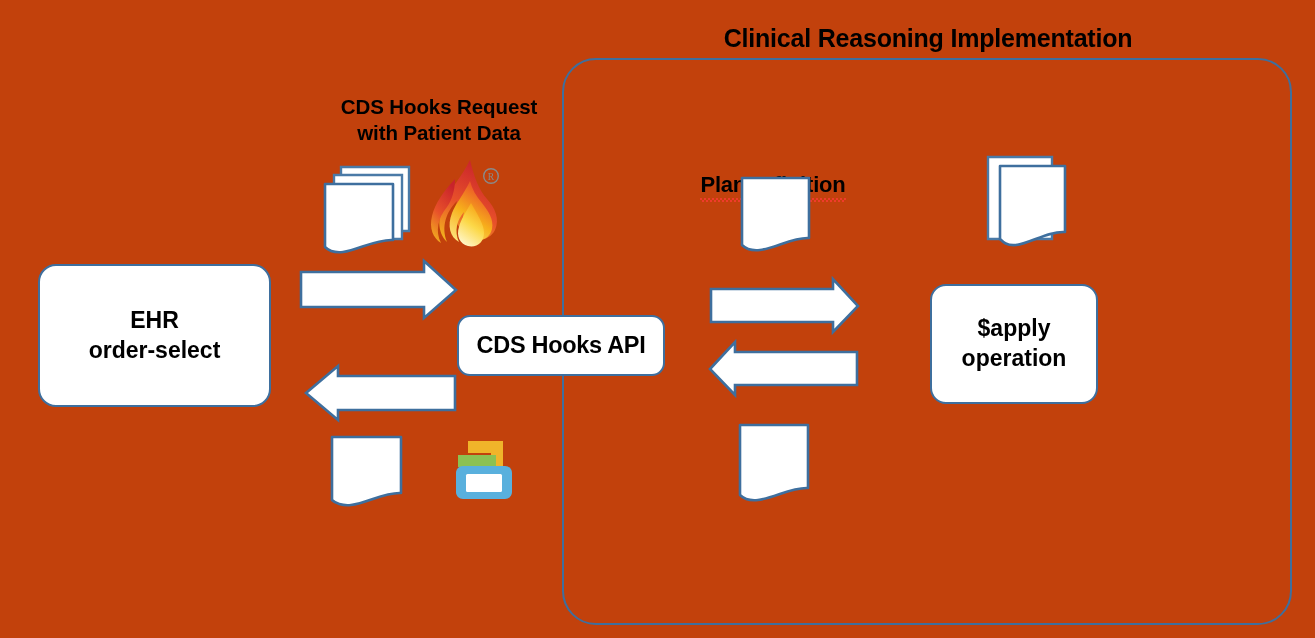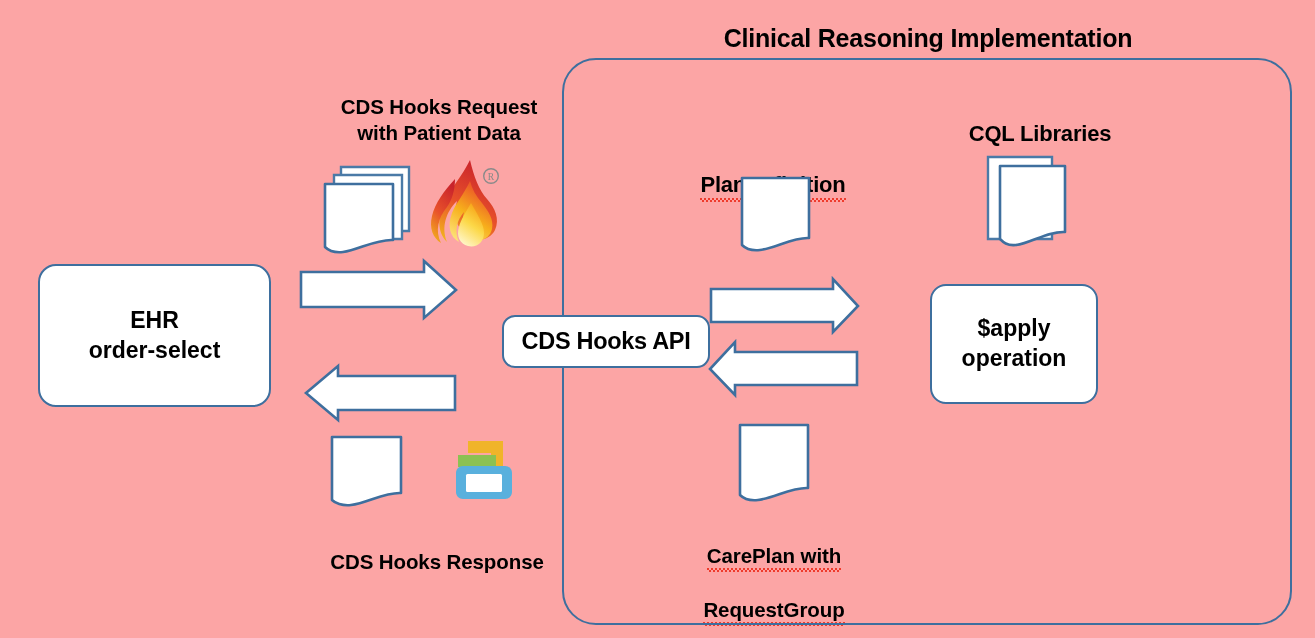--- a/index.html
+++ b/index.html
@@ -8,21 +8,21 @@
     padding: 0;
     background: #ffffff;
   }
   body {
     font-family: "Liberation Sans", sans-serif;
   }
   #canvas {
     position: relative;
     width: 1315px;
     height: 638px;
-    background: #fca5a5;
+    background: #c2410c;
     overflow: hidden;
   }
 
   
   .label {
     position: absolute;
     font-family: "Liberation Sans", sans-serif;
     font-weight: bold;
     color: #000000;
     line-height: 1.28;
@@ -98,24 +98,23 @@
     box-sizing: border-box;
     z-index: 1;
   }
 
   #ehr-box {
     left: 38px; top: 264px; width: 233px; height: 143px;
   }
   #ehr-box .rbox-text { font-size: 23px; }
 
   #cds-api-box {
-    left: 457px; top: 315px; width: 208px; height: 53px;
+    left: 457px; top: 315px; width: 208px; height: 61px;
     border-radius: 13px;
     z-index: 5;
-    margin-left: 45px;
   }
   #cds-api-box .rbox-text { font-size: 23.5px; letter-spacing: -0.3px; }
 
   #apply-box {
     left: 930px; top: 284px; width: 168px; height: 120px;
     border-radius: 16px;
     z-index: 3;
   }
   #apply-box .rbox-text { font-size: 23px; }
 
@@ -148,32 +147,26 @@
 
   <div class="rbox" id="cds-api-box">
     <span class="rbox-text">CDS Hooks API</span>
   </div>
 
   <div class="rbox" id="apply-box">
     <span class="rbox-text">$apply
 operation</span>
   </div>
 
-  <div class="label caption" style="left:267px; top:549px; width:340px;">CDS Hooks Response</div>
 
   <div class="label caption-lg center" style="left:666px; top:143px; width:214px;">
     <span class="squiggle">PlanDefinition</span>
   </div>
 
-  <div class="label caption-lg center" style="left:930px; top:120px; width:220px;">CQL Libraries</div>
-
-  <div class="label caption center" style="left:660px; top:517px; width:228px;">
-    <span class="squiggle">CarePlan with</span><br>
-    <span class="squiggle">RequestGroup</span>
-  </div>
+
 
   <svg class="layer" viewBox="0 0 1315 638" xmlns="http://www.w3.org/2000/svg">
 
     <defs>
 
       <linearGradient id="flameRed" x1="0.2" y1="1" x2="0.6" y2="0">
         <stop offset="0%" stop-color="#f2b01e"></stop>
         <stop offset="45%" stop-color="#e8512a"></stop>
         <stop offset="100%" stop-color="#c9232b"></stop>
       </linearGradient>

